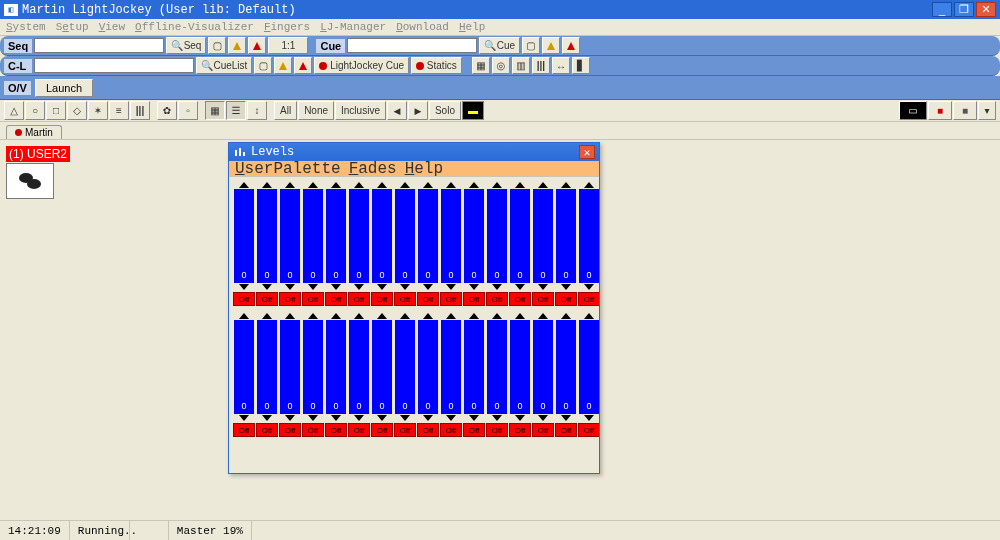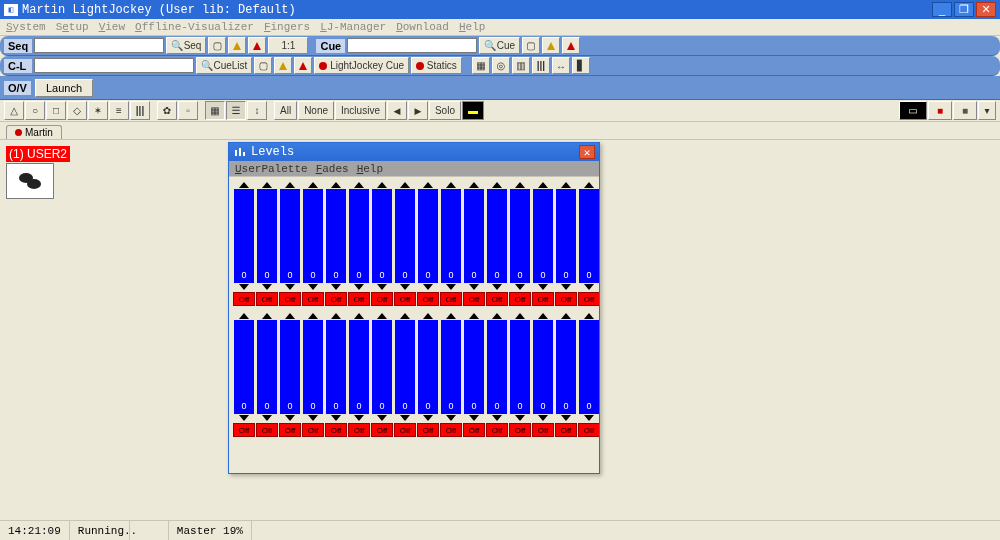--- a/index.html
+++ b/index.html
@@ -104,21 +104,21 @@
   .panel{
     position:absolute;left:228px;top:2px;width:372px;height:332px;
     border:1px solid #2a6bd8;
     background:#ece9d8;
     display:flex;flex-direction:column;
     box-shadow:2px 2px 4px rgba(0,0,0,.25);
   }
   .panel .ptitle{height:18px;background:linear-gradient(#3a7ce0,#2a6bd8);color:#fff;display:flex;align-items:center;padding:0 4px;font-family:"SimSun","Courier New",monospace;font-size:12px;}
   .panel .ptitle .pic{width:14px;height:12px;margin-right:4px;display:flex;align-items:center;justify-content:center;}
   .panel .ptitle .pclose{margin-left:auto;width:16px;height:14px;background:#e35a3c;border:1px solid #b53012;color:#fff;display:flex;align-items:center;justify-content:center;font-size:11px;}
-  .panel .pmenubar{height:16px;background:#a3a3a3;display:flex;gap:8px;padding:0 6px;align-items:center;font-size:11px;color:#333;font-family:"SimSun","Courier New",monospace;border-bottom:1px solid #c8c4b6;}
+  .panel .pmenubar{height:16px;background:#fdba74;display:flex;gap:8px;padding:0 6px;align-items:center;font-size:16px;color:#333;font-family:"SimSun","Courier New",monospace;border-bottom:1px solid #c8c4b6;}
   .panel .pbody{flex:1;padding:4px;overflow:hidden;}
   .bank{display:flex;gap:1px;margin-bottom:6px;}
   .chcol{width:22px;display:flex;flex-direction:column;align-items:center;}
   .arw{width:22px;height:8px;background:#ece9d8;display:flex;align-items:center;justify-content:center;}
   .arw svg{width:10px;height:6px;fill:#000;}
   .fader{width:20px;height:94px;background:#00f;border:1px solid #00f;position:relative;}
   .fader .val{position:absolute;bottom:2px;left:0;right:0;text-align:center;color:#fff;font-size:9px;}
   .offbtn{width:22px;height:14px;background:#f00;color:#000;font-size:8px;display:flex;align-items:center;justify-content:center;border:1px solid #900;margin-top:1px;}
   
   .status{

